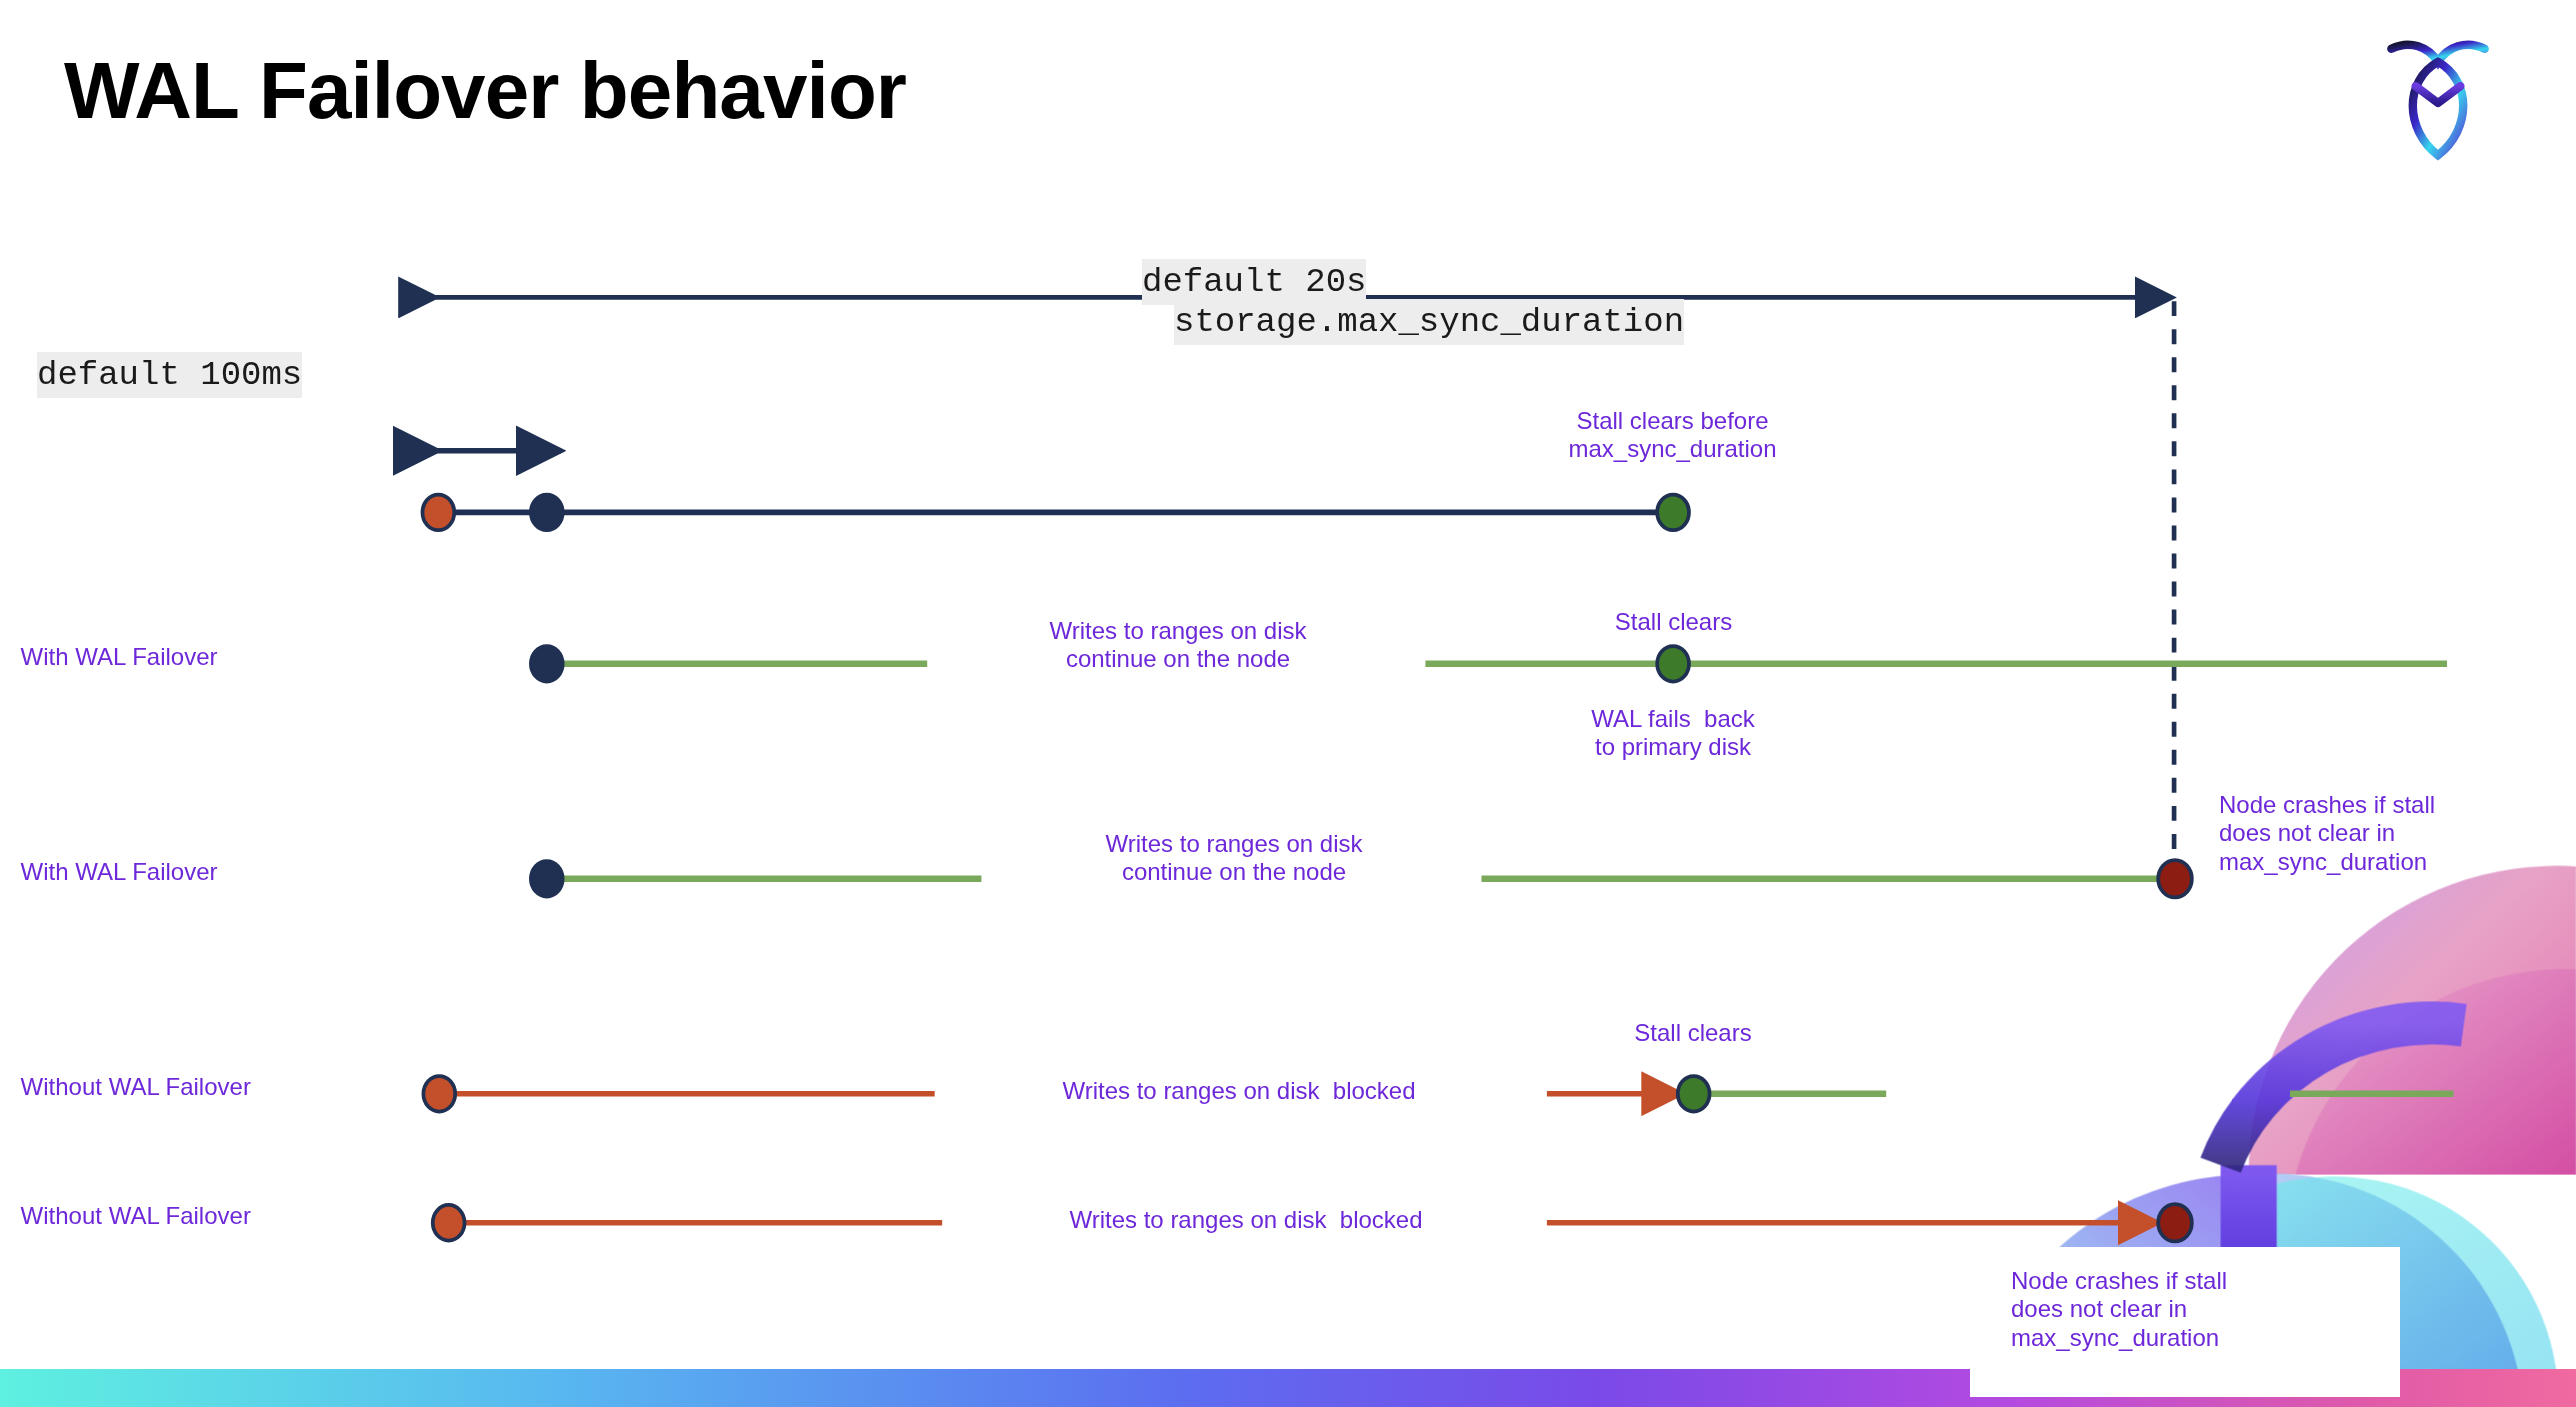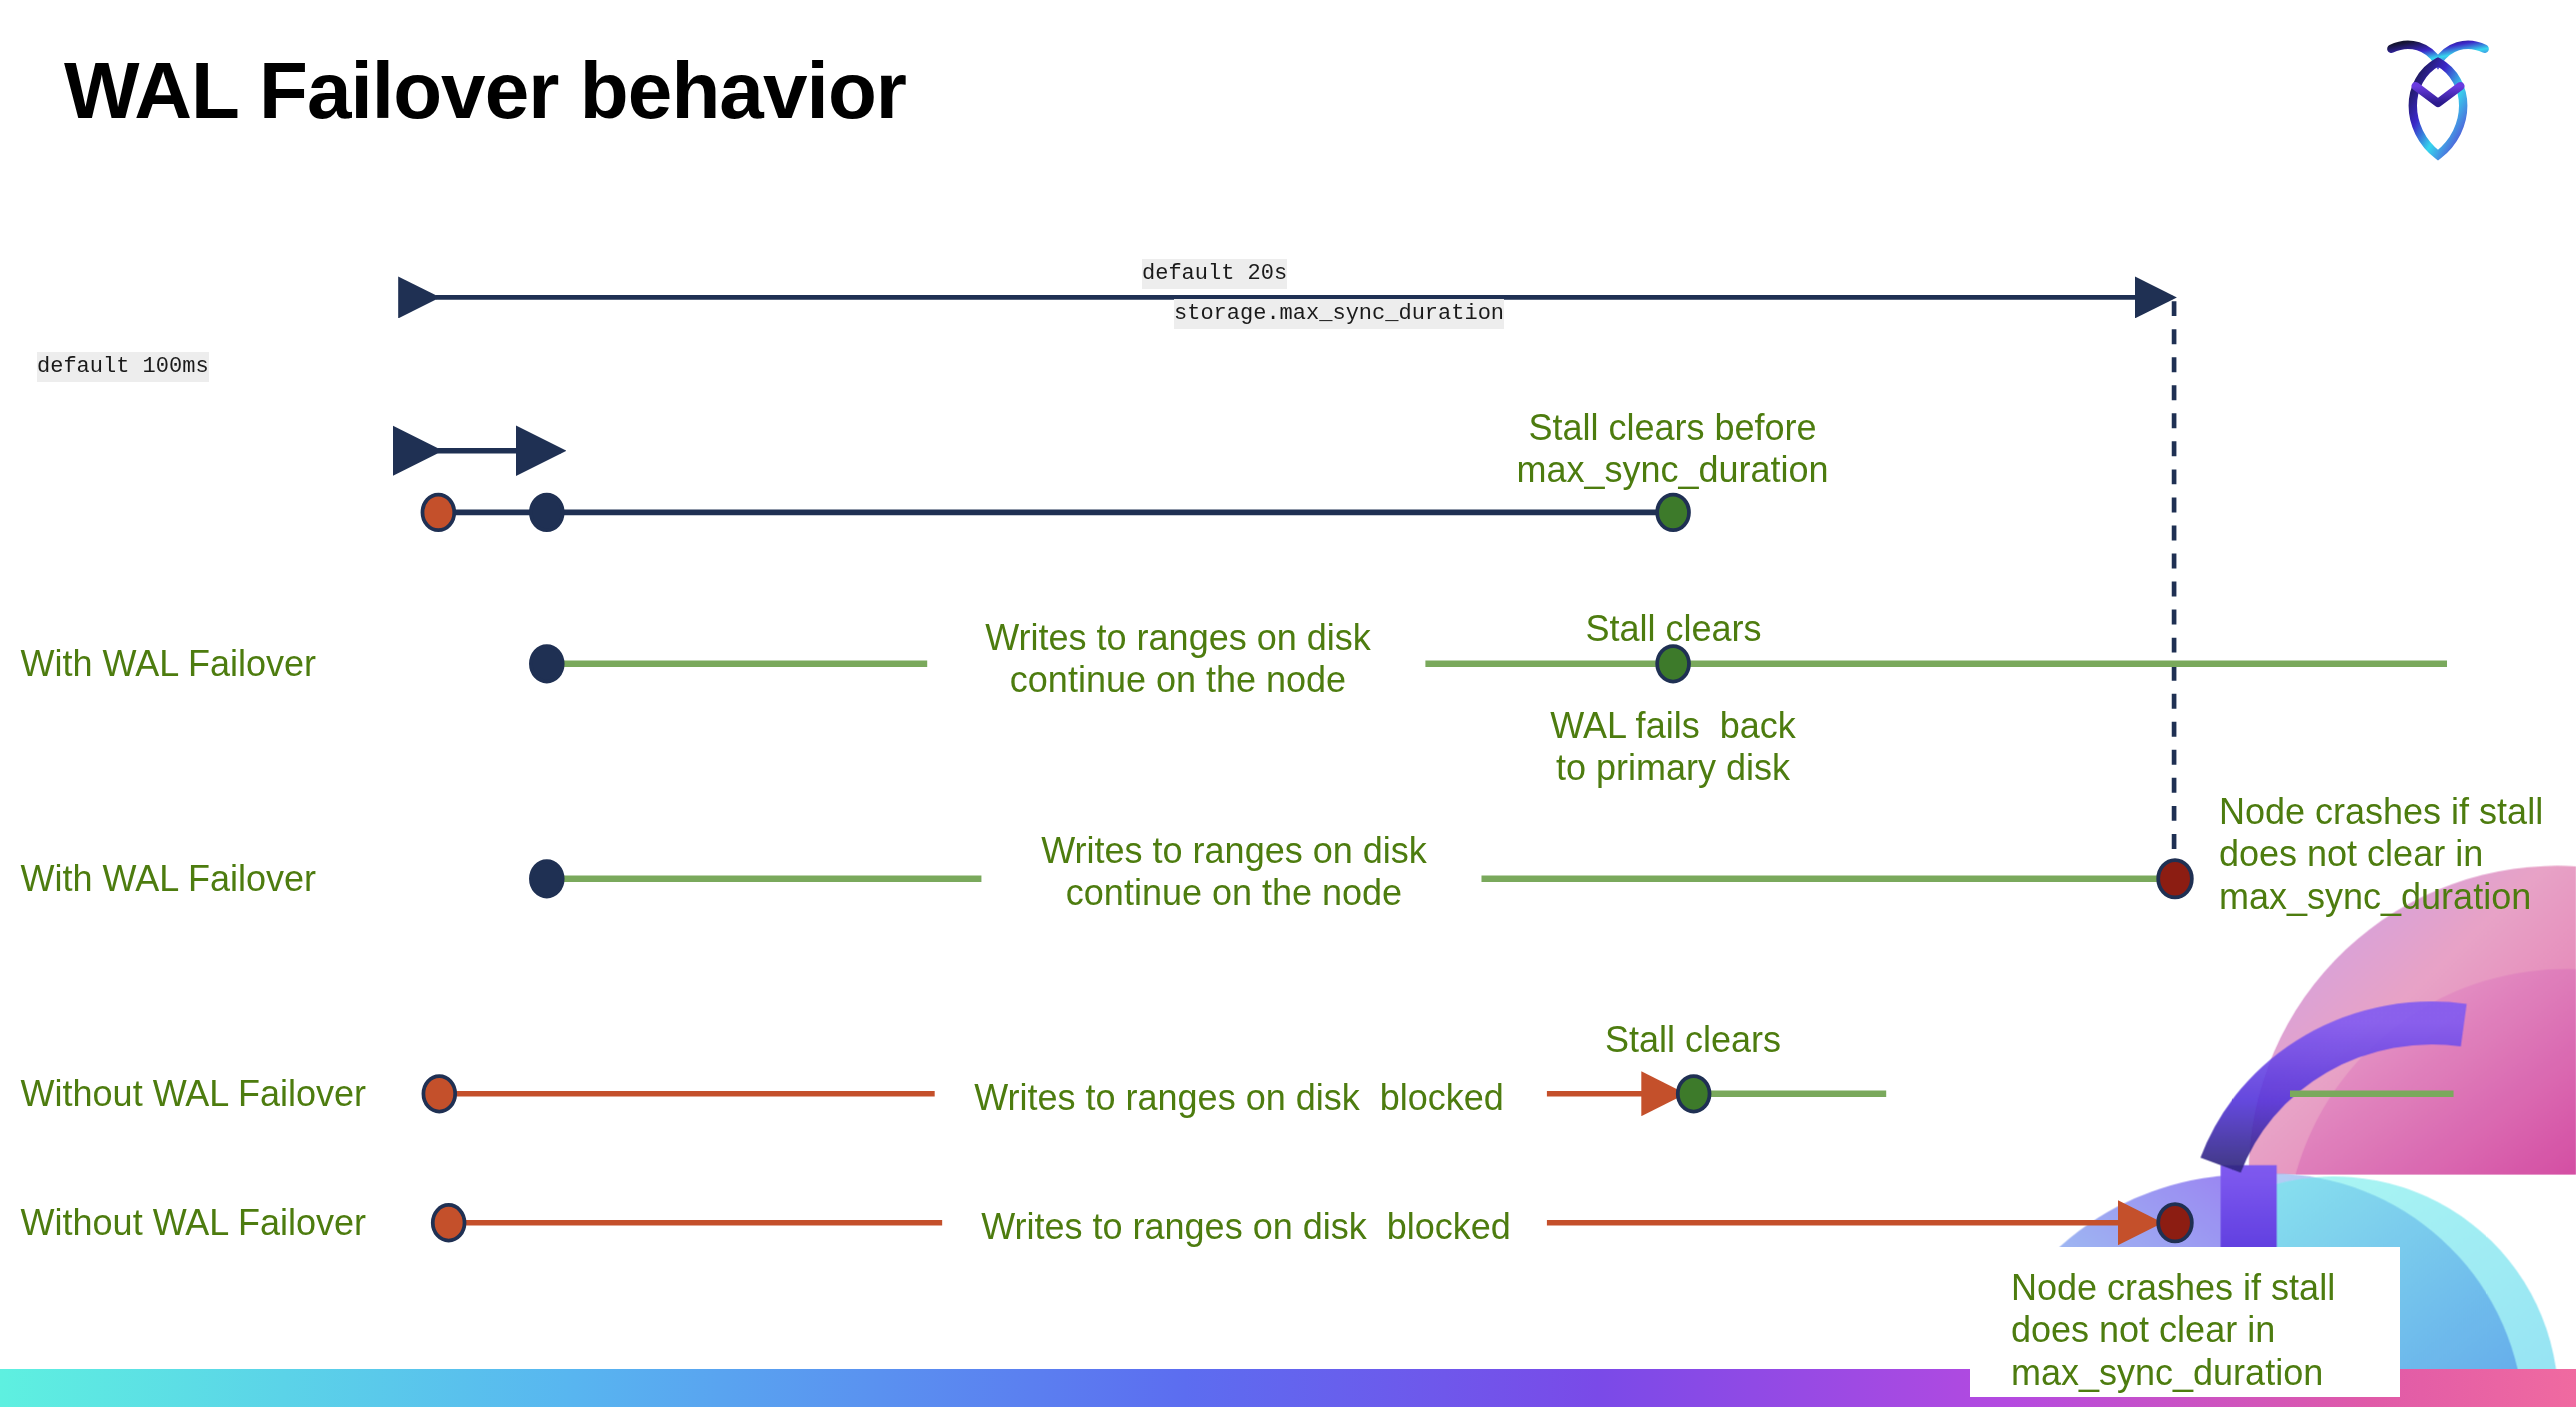--- a/index.html
+++ b/index.html
@@ -24,24 +24,24 @@
 
   
   .decor{position:absolute;right:0;bottom:28px;width:636px;height:523px;pointer-events:none;}
   .bottombar{position:absolute;left:0;bottom:0;width:100%;height:39px;
     background:linear-gradient(90deg,#5ef0e0 0%,#58b6f0 22%,#5c6df0 46%,#7a4ae8 62%,#b44ae0 78%,#e05aa8 92%,#f06aa0 100%);}
 
   
   .diagram{position:absolute;left:0;top:0;width:2576px;height:1408px;}
 
   
-  .lbl{position:absolute;color:#4d7c0f;font-size:36px;line-height:1.18;white-space:pre;}
+  .lbl{position:absolute;color:#6d28d9;font-size:24px;line-height:1.18;white-space:pre;}
   .lbl.c{text-align:center;}
   .lbl.r{text-align:right;}
-  .mono{position:absolute;font-family:"Liberation Mono", monospace;font-size:22px;
+  .mono{position:absolute;font-family:"Liberation Mono", monospace;font-size:34px;
         color:#1a1a1a;background:#ededed;line-height:1.36;white-space:pre;}
   .note-box{position:absolute;background:#ffffff;}
 </style>
 </head>
 <body>
 
 <div class="slide">
 
   <svg class="decor" viewBox="0 0 680 560" preserveAspectRatio="none">
     <defs>

